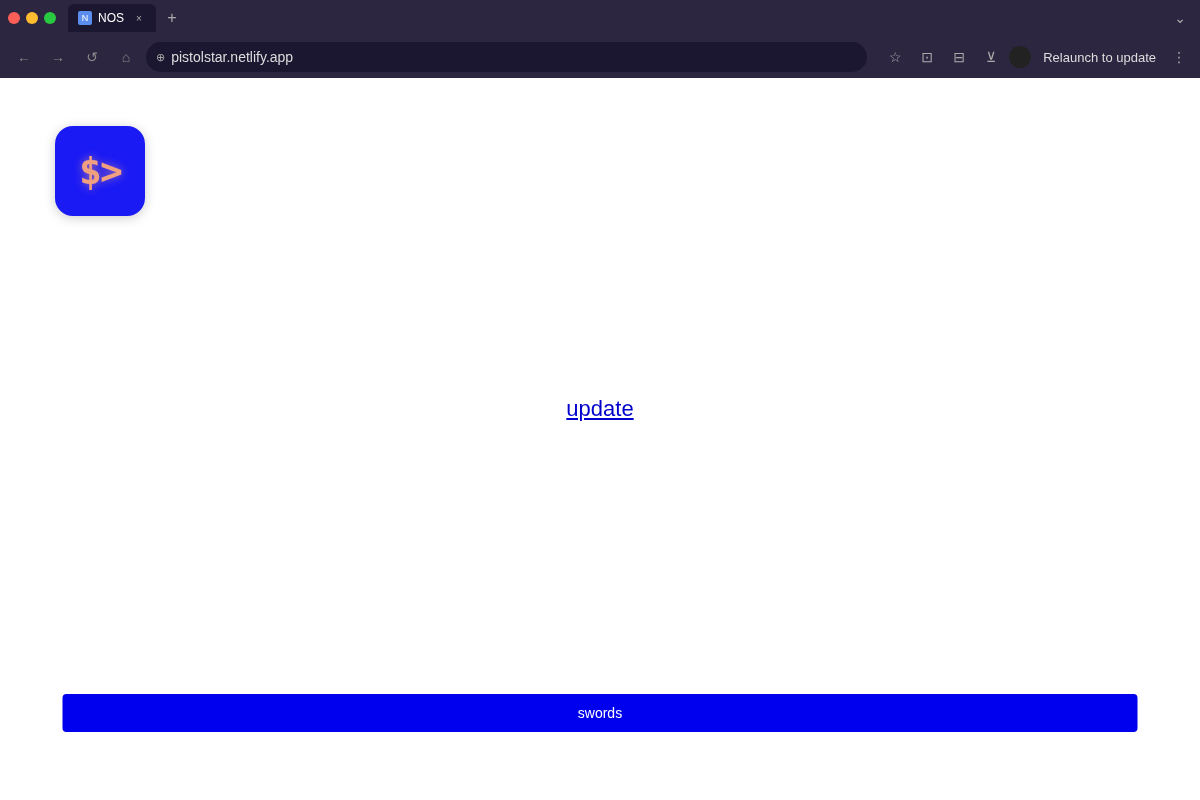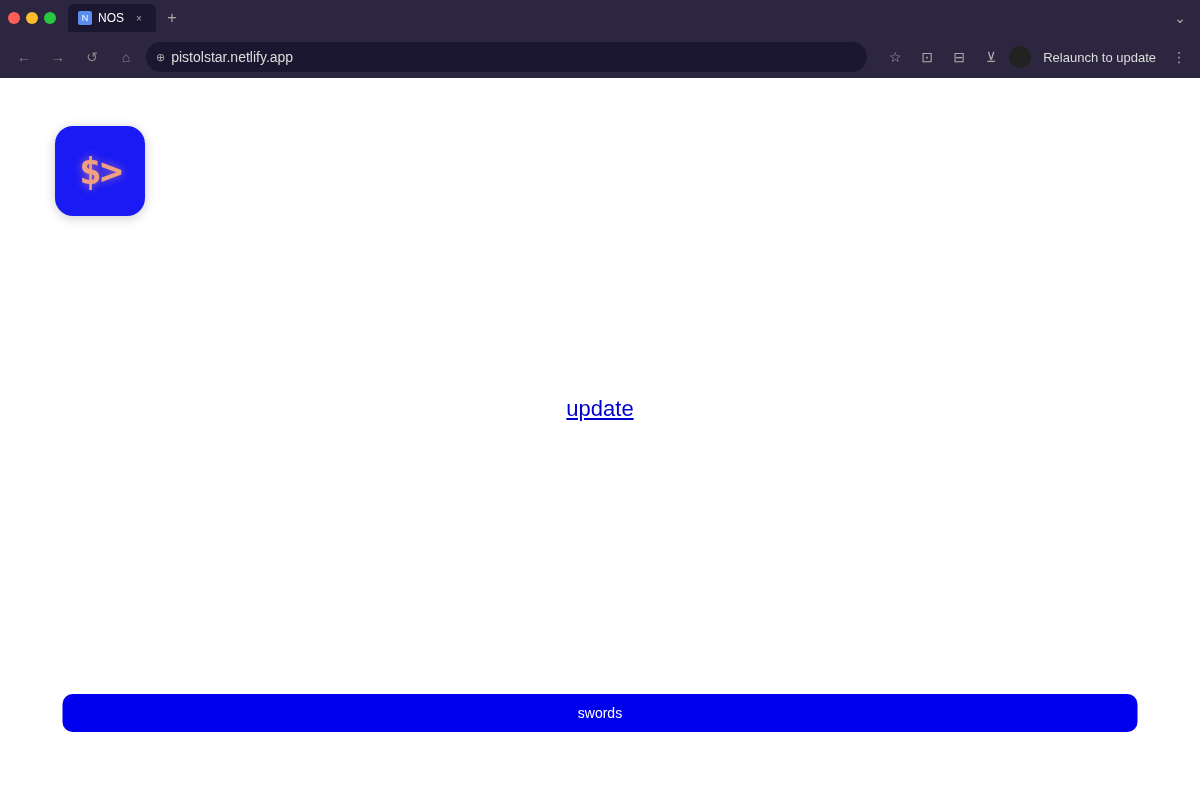--- a/index.html
+++ b/index.html
@@ -269,21 +269,21 @@
       transform: translateX(-50%);
       width: calc(100% - 90px);
       max-width: 1075px;
     }
 
     .bottom-input {
       width: 100%;
       height: 38px;
       background: #0000ee;
       border: none;
-      border-radius: 10px;
+      border-radius: 4px;
       color: #ffffff;
       font-size: 14px;
       text-align: center;
       padding: 0 12px;
       outline: none;
       cursor: text;
     }
 
     .bottom-input::placeholder {
       color: rgba(255,255,255,0.7);

